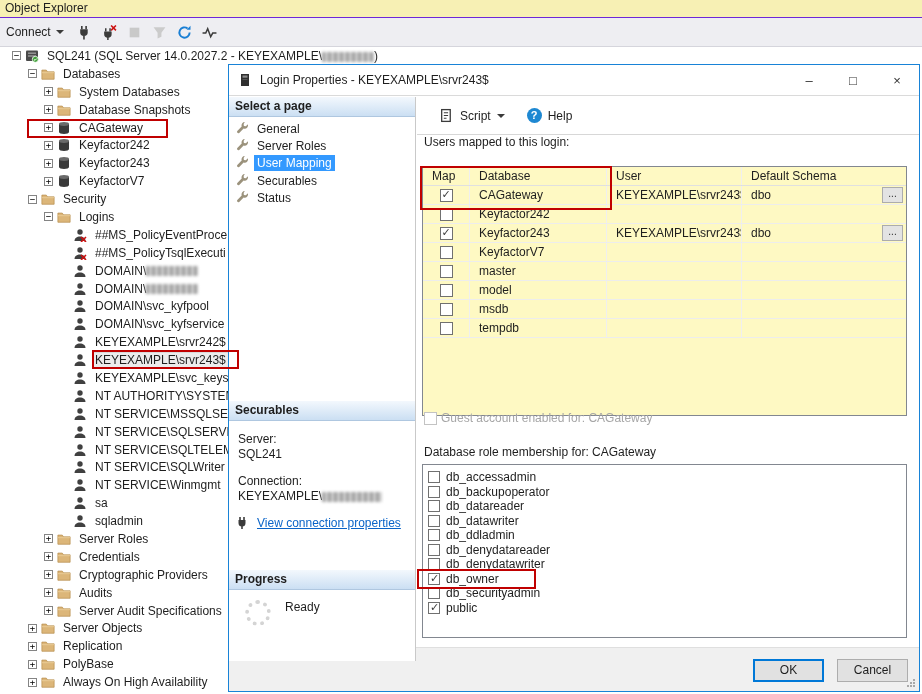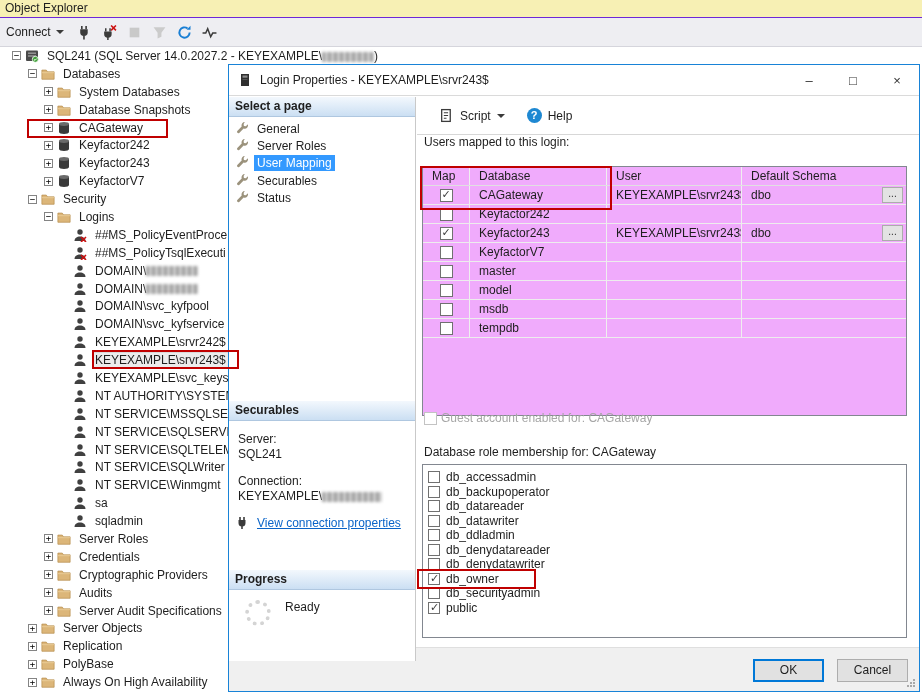--- a/index.html
+++ b/index.html
@@ -68,21 +68,21 @@
   .dlg-right { position:absolute; left:188px; top:32px; right:0; bottom:0; background:#fff; }
   .dlg-toolbar { position:absolute; left:0; top:0; right:0; height:38px; border-bottom:1px solid #D7D7D7;
     display:flex; align-items:center; padding-left:22px; gap:6px; }
   .dlg-toolbar svg { width:15px; height:15px; }
   .help-icon { width:15px; height:15px; border-radius:50%; background:#1E88D2; color:#fff;
     font-weight:bold; font-size:11px; line-height:15px; text-align:center; }
   .tb-sep { width:10px; }
 
   .users-label { position:absolute; left:7px; top:38px; }
   .map-table { position:absolute; left:5px; top:69px; width:485px; height:250px;
-    border:1px solid #828790; background:#f0abfc; overflow:hidden; }
+    border:1px solid #828790; background:#fef9c3; overflow:hidden; }
   .mt-row { display:grid; grid-template-columns:47px 137px 135px 1fr; height:19px; align-items:center;
     border-bottom:1px solid #EDEDED; }
   .mt-row.header { border-bottom:1px solid #E0E0E0; }
   .mt-cell { padding-left:9px; overflow:hidden; white-space:nowrap; height:100%; line-height:18px;
     border-right:1px solid #EFEFEF; position:relative; }
   .mt-cell:last-child { border-right:none; }
   .cb { width:13px; height:13px; border:1px solid #707070; background:#fff; position:relative; flex:none; }
   .cb.checked::after { content:"\2713"; position:absolute; left:1px; top:-2px; font-size:11px; color:#3b3b3b; }
   .cb.disabled { border-color:#C3C3C3; }
   .map-cb-wrap { display:flex; justify-content:center; align-items:center; height:100%; border-right:1px solid #EFEFEF; }

